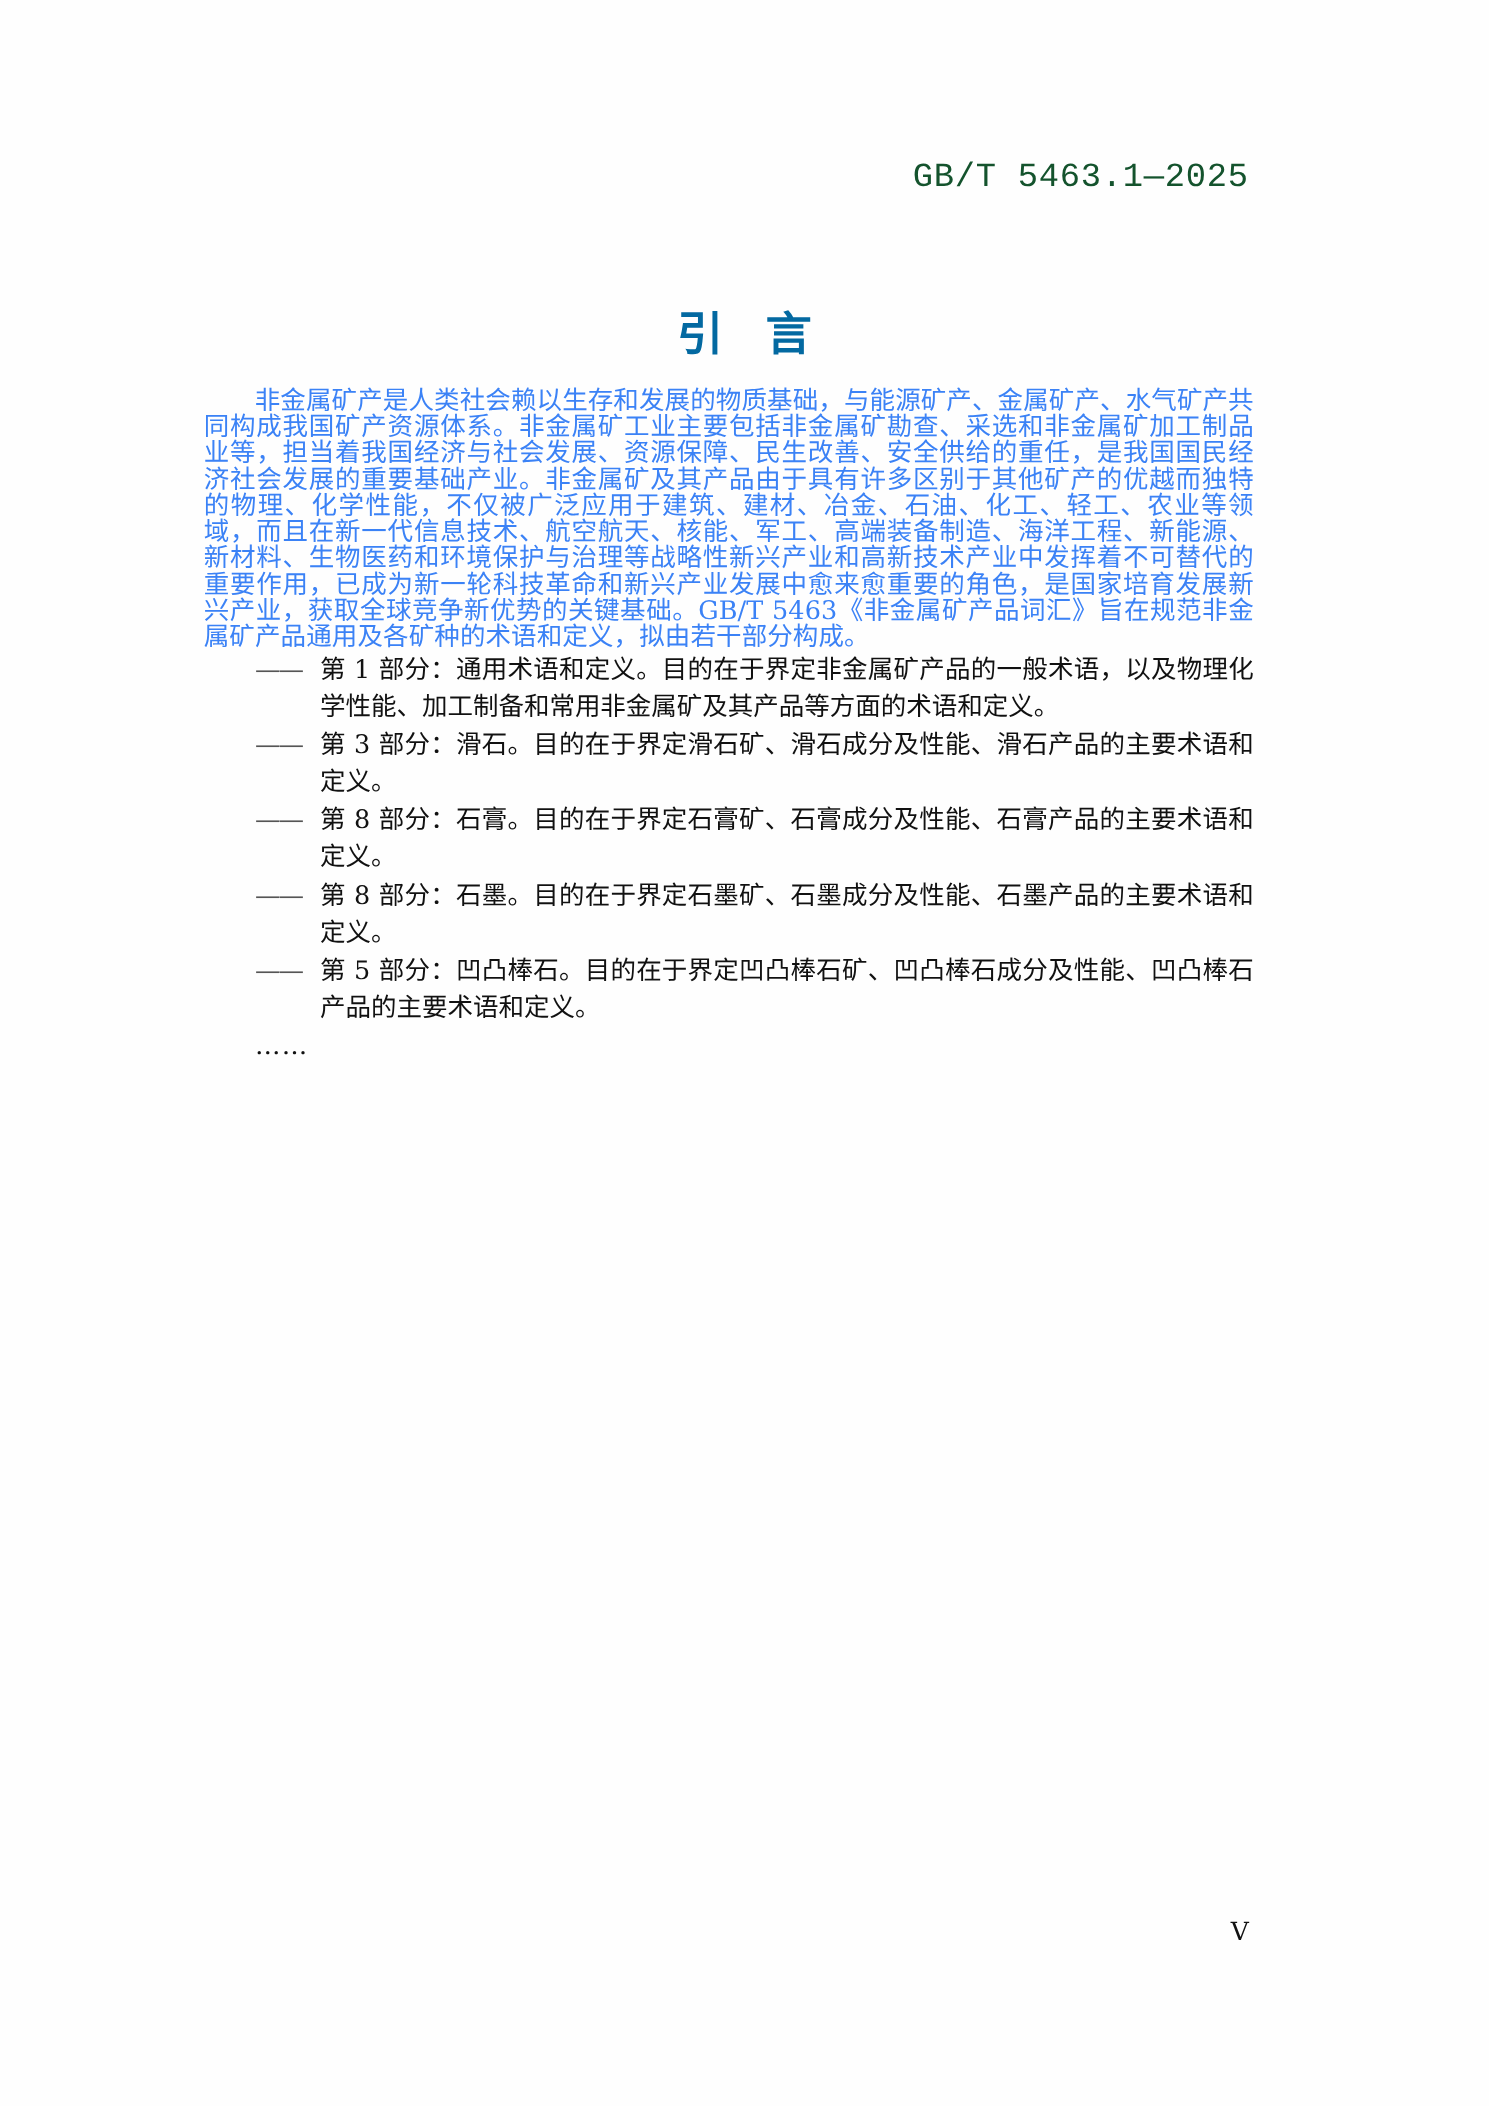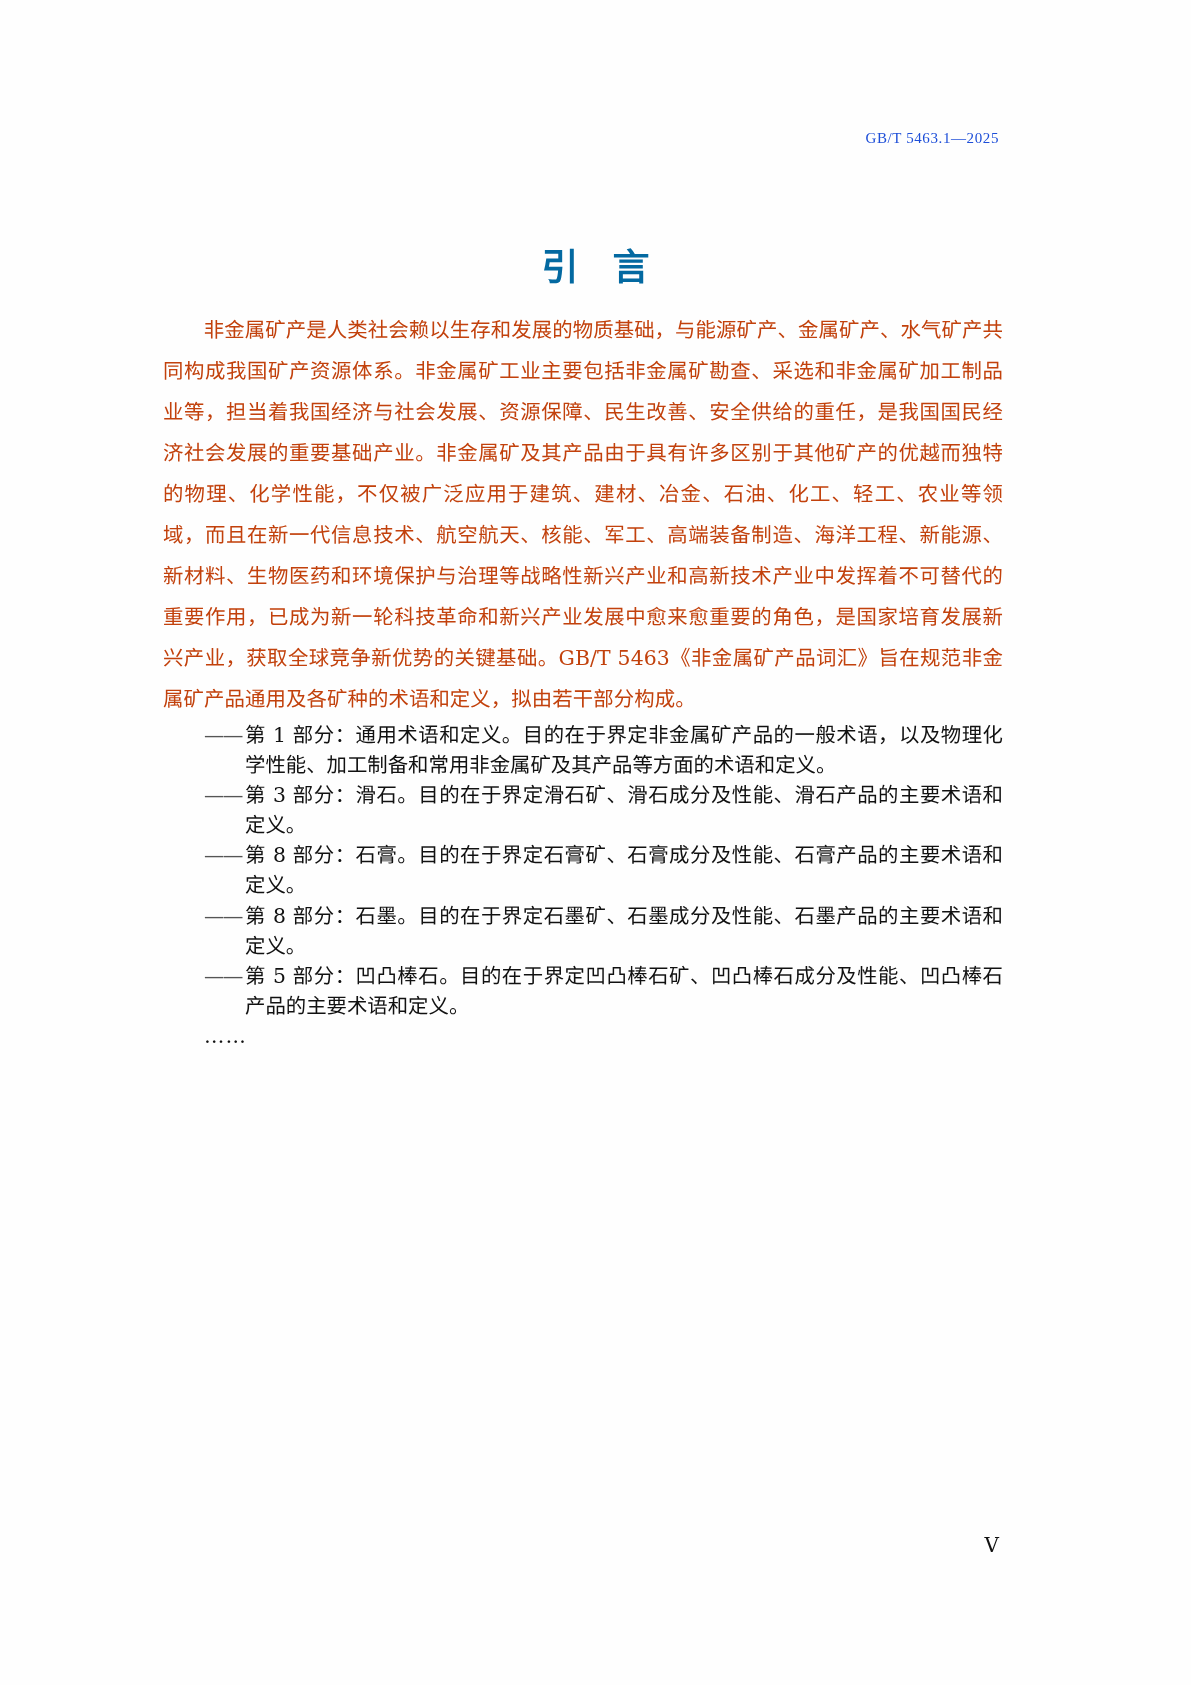--- a/index.html
+++ b/index.html
@@ -27,24 +27,24 @@
     position: absolute;
     top: 128px;
     left: 0;
     right: 0;
     height: 30px;
     padding-right: 192px;
     box-sizing: border-box;
     text-align: right;
   }
   .std-number {
-    font-family: Liberation Serif, serif;
-    font-size: 15px;
+    font-family: Liberation Mono, monospace;
+    font-size: 27px;
     letter-spacing: 0.6px;
-    color: #1d4ed8;
+    color: #14532d;
     white-space: nowrap;
   }
 
   
   .doc-title {
     position: absolute;
     top: 212px;
     left: 0;
     right: 0;
     text-align: center;
@@ -61,25 +61,25 @@
     position: absolute;
     top: 310px;
     left: 163px;
     width: 840px;
   }
 
   .body-para {
     margin: 0;
     font-family: "DejaVu Serif", "Liberation Serif", serif;
     font-size: 20.4px;
-    line-height: 41px;
+    line-height: 21px;
     text-align: justify;
     text-justify: inter-character;
     text-indent: 2em;
-    color: #c2410c;
+    color: #3b82f6;
     letter-spacing: 0.1px;
     word-break: break-all;
   }
 
   
   .part-list {
     margin: 0;
     padding: 0;
     list-style: none;
   }
@@ -99,20 +99,21 @@
     font-size: 20.4px;
     line-height: 30.1px;
     letter-spacing: -1.5px;
     user-select: none;
   }
   .part-text {
     flex: 1 1 auto;
     text-align: justify;
     text-justify: inter-character;
     word-break: break-all;
+    margin-left: 11px;
   }
 
   .ellipsis-line {
     font-family: "DejaVu Serif", "Liberation Serif", serif;
     font-size: 20.4px;
     line-height: 30.1px;
     color: #111111;
     padding-left: 41px;
     letter-spacing: 1px;
   }

